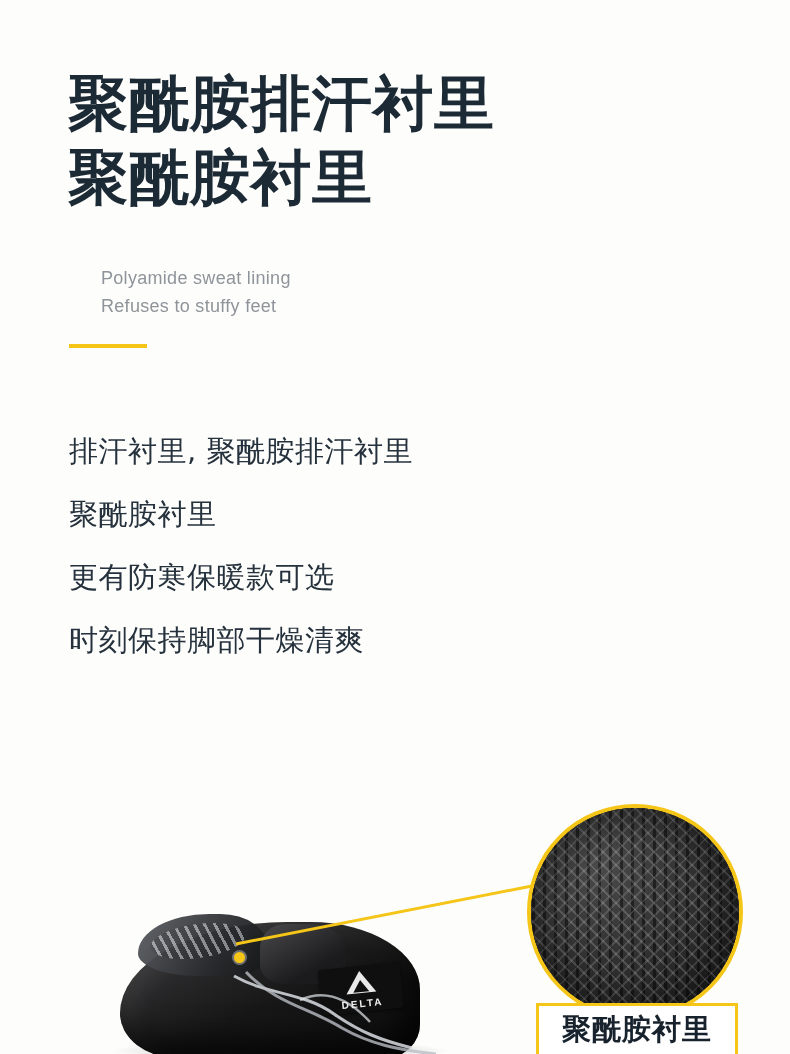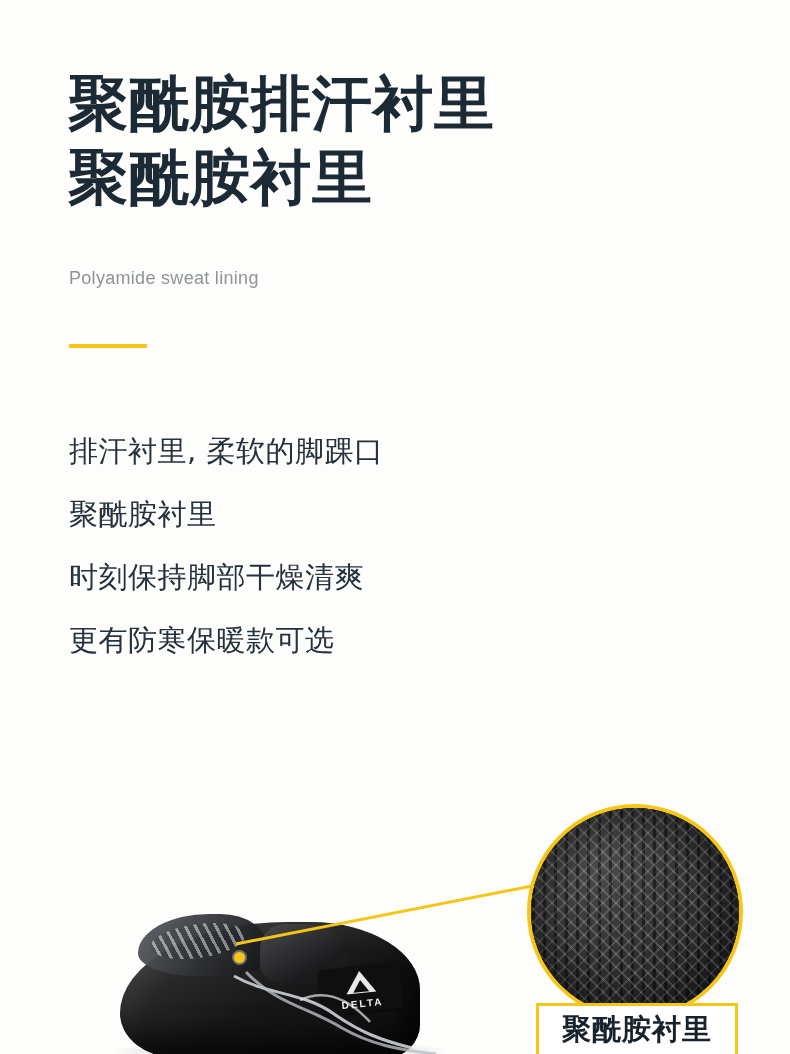--- a/index.html
+++ b/index.html
@@ -42,20 +42,21 @@
     left: 69px;
     top: 264px;
   }
   .subhead-line {
     font-family: "Liberation Sans", sans-serif;
     font-size: 18px;
     line-height: 28px;
     color: #8e949a;
     font-weight: 400;
     letter-spacing: 0.3px;
+    margin-left: 32px;
   }
 
   
   .rule {
     position: absolute;
     left: 69px;
     top: 344px;
     width: 78px;
     height: 4px;
     background: #f5c518;
@@ -272,29 +273,30 @@
 
 <div class="page">
 
   <div class="headline">
     <div class="headline-line">聚酰胺排汗衬里</div>
     <div class="headline-line">聚酰胺衬里</div>
   </div>
 
   <div class="subhead">
     <div class="subhead-line">Polyamide sweat lining</div>
+    <div class="subhead-line">Refuses to stuffy feet</div>
   </div>
 
   <div class="rule"></div>
 
   <div class="body-block">
-    <div class="body-line">排汗衬里, 柔软的脚踝口</div>
+    <div class="body-line">排汗衬里, 聚酰胺排汗衬里</div>
     <div class="body-line">聚酰胺衬里</div>
+    <div class="body-line">更有防寒保暖款可选</div>
     <div class="body-line">时刻保持脚部干燥清爽</div>
-    <div class="body-line">更有防寒保暖款可选</div>
   </div>
 
   <div class="photo-area">
 
     <div class="shoe">
       <div class="shoe-shadow"></div>
       <div class="shoe-body"></div>
       <div class="shoe-collar"></div>
       <div class="shoe-tongue"></div>
       <div class="logo-patch">

